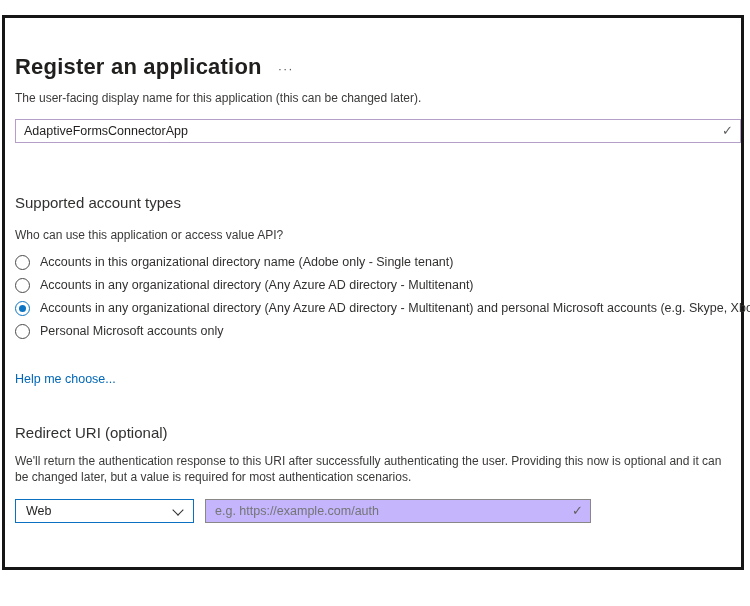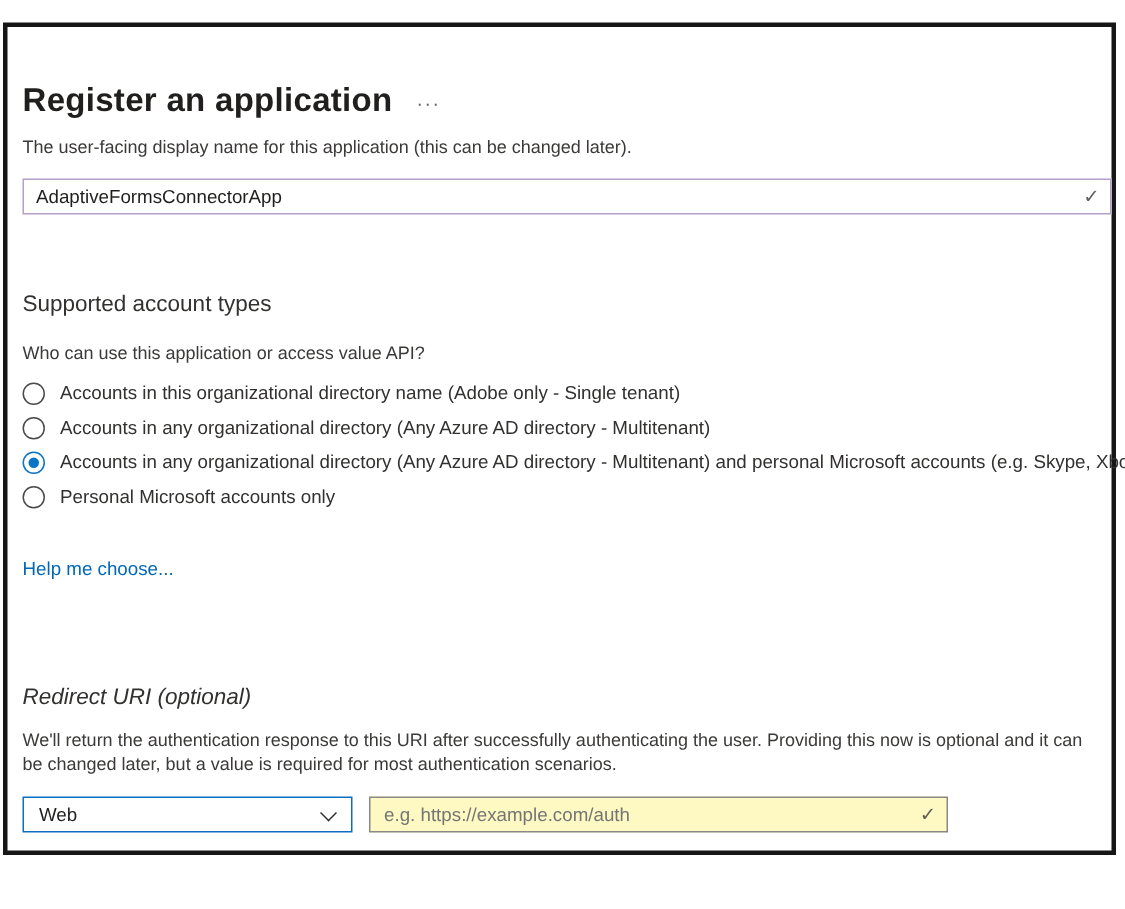--- a/index.html
+++ b/index.html
@@ -128,37 +128,37 @@
   }
   .help-link {
     display: inline-block;
     margin-top: 25px;
     margin-left: 2px;
     font-size: 12.5px;
     color: #0067b8;
     text-decoration: none;
     cursor: pointer;
   }
-  .redirect-heading { margin-top: 68px; font-style: italic; }
+  .redirect-heading { margin-top: 37px; }
   .redirect-desc {
     margin-top: 12px;
     width: 722px;
     line-height: 16px;
   }
   
   .controls-row {
     margin-top: 14px;
     margin-left: 2px;
     display: flex;
     align-items: center;
     gap: 11px;
   }
   .platform-select {
     position: relative;
-    width: 220px;
+    width: 179px;
     height: 24px;
     border: 1.5px solid #0b6fc2;
     background: #fff;
     display: flex;
     align-items: center;
     padding: 0 10px;
     cursor: pointer;
   }
   .platform-value { font-size: 12.5px; color: #201f1e; }
   .chevron {
@@ -167,21 +167,21 @@
     width: 8px; height: 8px;
     border-right: 1.5px solid #323130;
     border-bottom: 1.5px solid #323130;
     transform: rotate(45deg);
   }
   .uri-input-wrap { position: relative; width: 386px; }
   .uri-input {
     width: 100%;
     height: 24px;
     border: 1px solid #8a8886;
-    background: #fef9c3;
+    background: #c4b5fd;
     font-family: inherit;
     font-size: 12.5px;
     color: #201f1e;
     padding: 0 24px 0 9px;
     outline: none;
   }
   .uri-input::placeholder { color: #757575; }
 </style>
 </head>
 <body>

